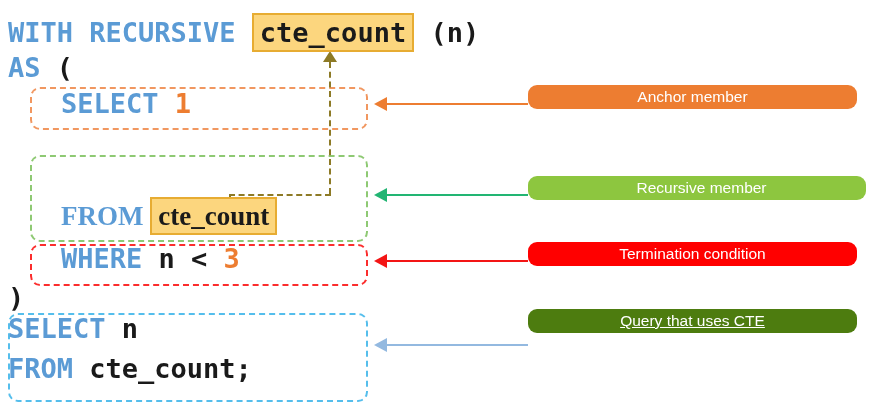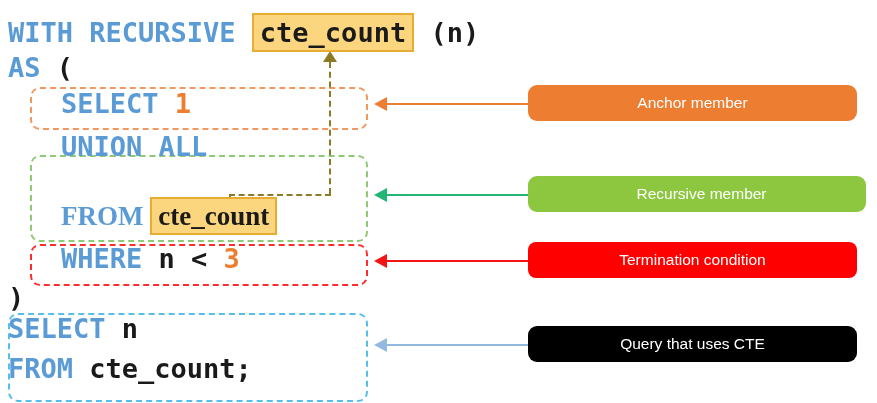--- a/index.html
+++ b/index.html
@@ -18,21 +18,21 @@
   .kw    { color:#5B9BD5; }
   .num   { color:#ED7D31; }
   .plain { color:#1a1a1a; }
   .hl    { background:#FCD67E; border:2px solid #E7AC32; padding:2px 6px; }
   
   .dbox { position:absolute; border:2px dashed; border-radius:10px; background:transparent; }
   
   .oline { position:absolute; }
   
   .ann-box {
-    position:absolute; left:528px; width:329px; height:36px;
+    position:absolute; left:528px; width:329px; height:24px;
     border-radius:9px; color:#ffffff; font-size:15.5px;
     display:flex; align-items:center; justify-content:center;
   }
   .arrow-shaft { position:absolute; height:2px; left:386px; width:142px; }
   .arrow-head  {
     position:absolute; left:374px; width:0; height:0;
     border-top:7px solid transparent; border-bottom:7px solid transparent;
     border-right-width:13px; border-right-style:solid;
   }
 </style>
@@ -52,21 +52,20 @@
   <div class="oline" style="left:329px; top:62px; height:132px; width:0; border-left:2px dashed #8D7A26;"></div>
   <div class="oline" style="left:229px; top:194px; width:102px; height:0; border-top:2px dashed #8D7A26;"></div>
   <div class="oline" style="left:229px; top:194px; height:13px; width:0; border-left:2px dashed #8D7A26;"></div>
 
   <div class="code-line" style="left:8px; top:52px;"><span class="kw">AS</span><span class="plain"> (</span></div>
 
   <div class="code-line" style="left:8px; top:17px;"><span class="kw">WITH RECURSIVE </span><span class="hl">cte_count</span><span class="plain"> (n)</span></div>
 
   <div class="code-line" style="left:61px; top:88px;"><span class="kw">SELECT </span><span class="num">1</span></div>
 
-  <div class="code-line" style="left:61px; top:131px;"><span class="kw">UNION ALL</span></div>
 
 
   <div class="code-line" style="left:61px; top:200px;font-family:Liberation Serif, serif;"><span class="kw">FROM </span><span class="hl">cte_count</span></div>
 
   <div class="code-line" style="left:61px; top:243px;"><span class="kw">WHERE </span><span class="plain">n &lt; </span><span class="num">3</span></div>
 
   <div class="code-line" style="left:8px; top:282px;"><span class="plain">)</span></div>
 
   <div class="code-line" style="left:8px; top:313px;"><span class="kw">SELECT </span><span class="plain">n</span></div>
 
@@ -75,19 +74,19 @@
   <div class="arrow-shaft" style="top: 103px; background-color: rgb(237, 125, 49);"></div>
   <div class="arrow-head" style="top: 97px; border-right-color: rgb(237, 125, 49);"></div>
   <div class="ann-box" style="top: 85px; background-color: rgb(237, 125, 49);">Anchor member</div>
 
   <div class="arrow-shaft" style="top: 194px; background-color: rgb(34, 181, 115);"></div>
   <div class="arrow-head" style="top: 188px; border-right-color: rgb(34, 181, 115);"></div>
   <div class="ann-box" style="top: 176px; background-color: rgb(141, 198, 63); padding-left: 9px;">Recursive member</div>
 
   <div class="arrow-shaft" style="top: 260px; background-color: rgb(243, 21, 21);"></div>
   <div class="arrow-head" style="top: 254px; border-right-color: rgb(243, 21, 21);"></div>
-  <div class="ann-box" style="top: 242px; background-color: rgb(255, 0, 0); border-radius: 8px;">Termination condition</div>
+  <div class="ann-box" style="top: 242px; background-color: rgb(255, 0, 0);">Termination condition</div>
 
   <div class="arrow-shaft" style="top: 344px; background-color: rgb(147, 185, 224);"></div>
   <div class="arrow-head" style="top: 338px; border-right-color: rgb(147, 185, 224);"></div>
-  <div class="ann-box" style="top: 326px; background-color: #000000;">Query that uses CTE</div>
+  <div class="ann-box" style="top: 309px; background-color: #4d7c0f; text-decoration: underline;">Query that uses CTE</div>
 
 </div>
 
 </body></html>

